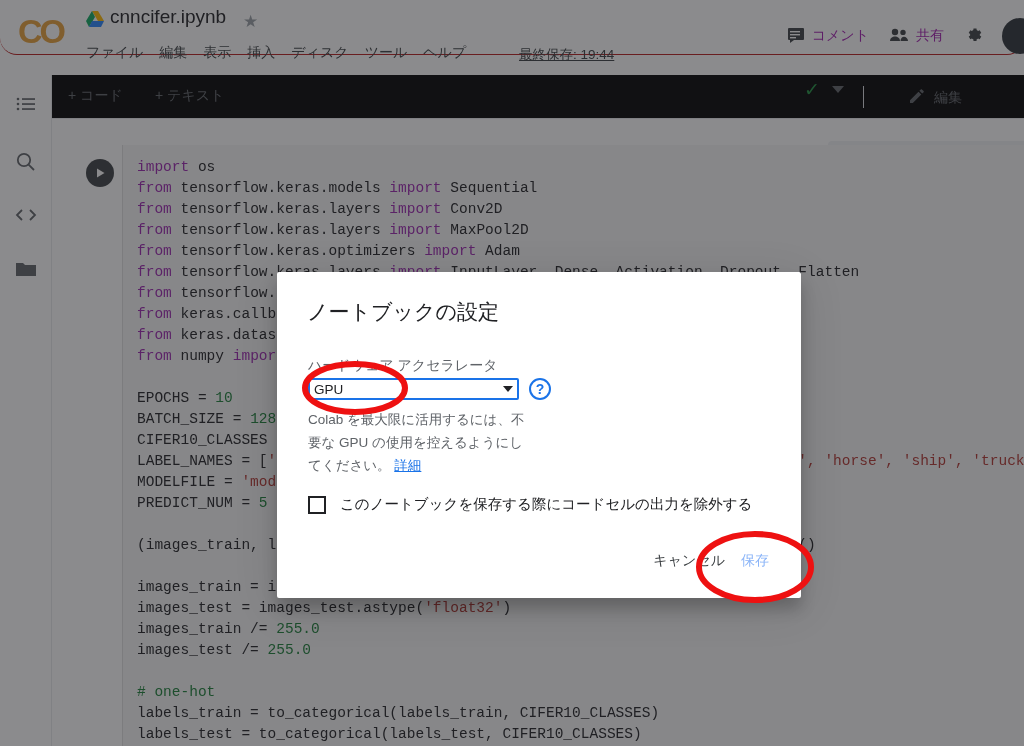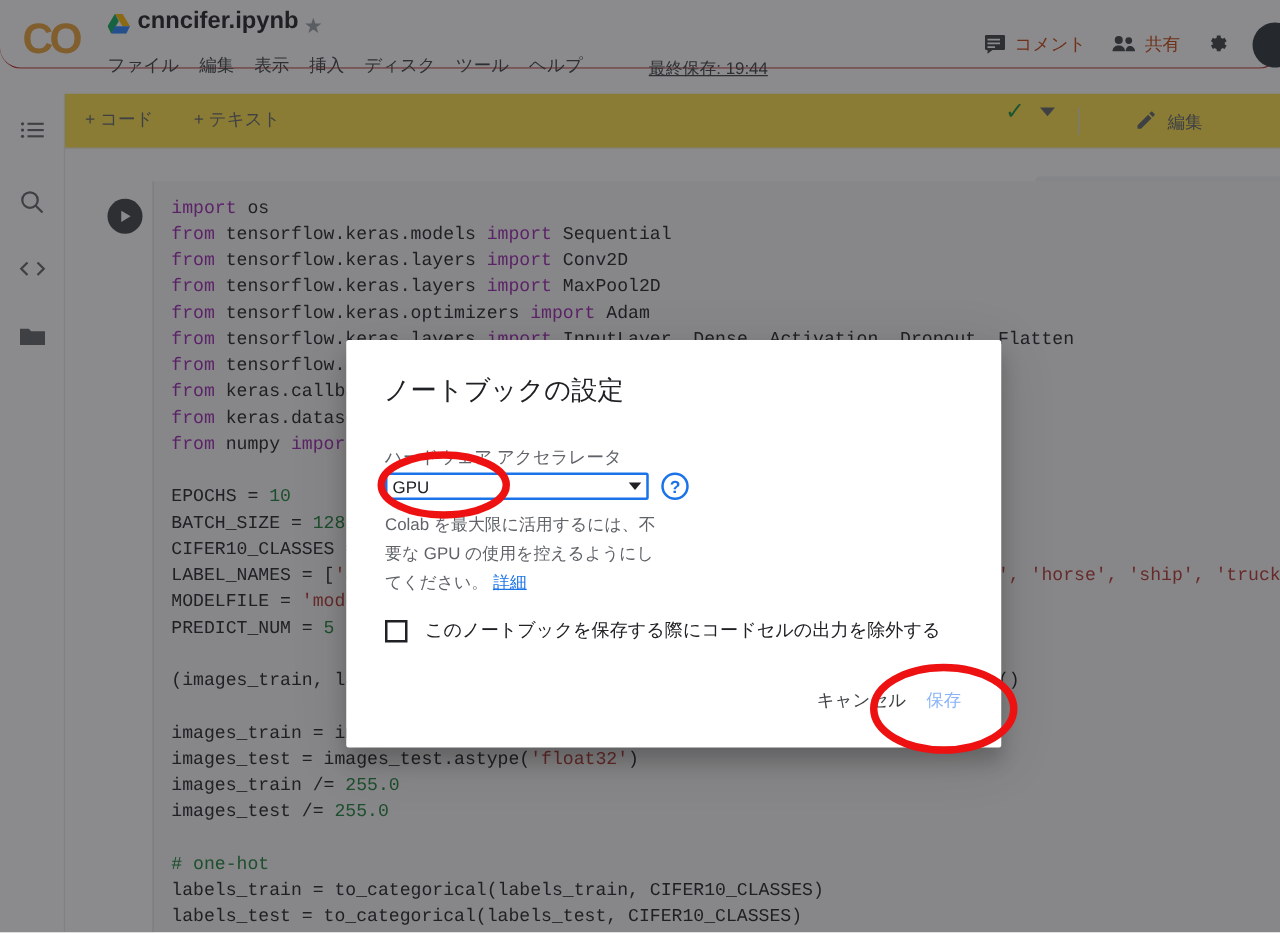--- a/index.html
+++ b/index.html
@@ -42,21 +42,20 @@
     position: absolute;
     left: 86px; top: 11px;
     width: 18px; height: 16px;
   }
   .doc-title {
     position: absolute;
     left: 110px; top: 6px;
     font-size: 19px;
     color: #202124;
     white-space: nowrap;
-    font-weight: bold;
   }
   .star-icon {
     position: absolute;
     left: 243px; top: 11px;
     font-size: 17px;
     color: #9aa0a6;
   }
   .menubar {
     position: absolute;
     left: 86px; top: 44px;
@@ -80,21 +79,21 @@
     right: 0; top: 18px;
     display: flex;
     align-items: center;
     gap: 0px;
   }
   .hdr-btn {
     display: flex;
     align-items: center;
     gap: 7px;
     font-size: 14px;
-    color: #c2410c;
+    color: #a21caf;
     padding: 4px 10px;
     white-space: nowrap;
   }
   .avatar {
     width: 36px; height: 36px;
     border-radius: 50%;
     background: #2b3137;
     margin-left: 8px;
     margin-right: -14px;
   }
@@ -112,21 +111,21 @@
     left: 14px;
     width: 24px; height: 24px;
     color: #5f6368;
   }
 
   
   .toolbar {
     position: absolute;
     left: 52px; top: 75px;
     width: 972px; height: 44px;
-    background: #fde047;
+    background: #000000;
     border-bottom: 1px solid #e8eaed;
   }
   .addcell {
     position: absolute;
     top: 12px;
     font-size: 14px;
     color: #5f6368;
     display: flex;
     align-items: center;
     gap: 5px;

